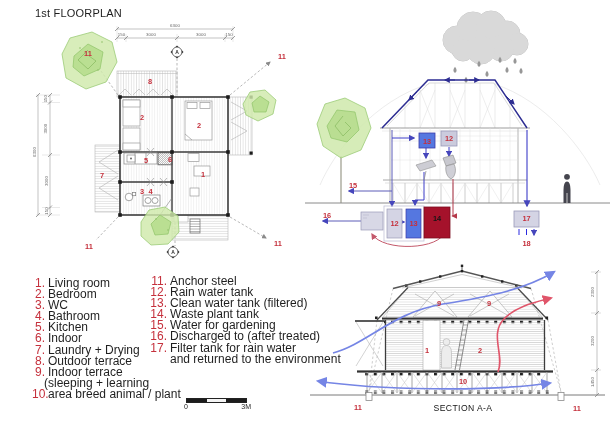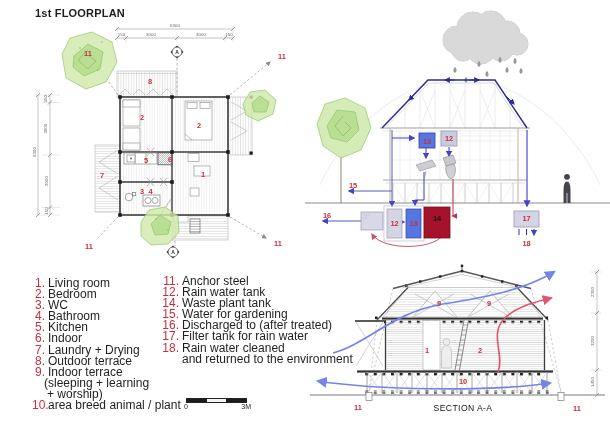--- a/index.html
+++ b/index.html
@@ -1,30 +1,30 @@
 <!DOCTYPE html>
 <html><head>
 <meta charset="utf-8">
 <style>
   html,body{margin:0;padding:0;background:#fff}
   #page{position:relative;width:610px;height:431px;background:#fff;overflow:hidden;
         font-family:"Liberation Sans",sans-serif}
-  #title{position:absolute;left:35px;top:7px;font-size:11px;font-weight:bold;color:#1d1d1d;letter-spacing:.2px}
+  #title{position:absolute;left:35px;top:7px;font-size:11px;font-weight:normal;color:#1d1d1d;letter-spacing:.2px}
   .layer{position:absolute}
   svg text{font-family:"Liberation Sans",sans-serif}
   .rl{font-size:7.4px;font-weight:bold;fill:#c5303c;text-anchor:middle}
   .bl{font-size:7.4px;font-weight:bold;fill:#151515;text-anchor:middle}
   .dm{font-size:4.4px;fill:#686868;text-anchor:middle}
   .mk{font-size:5px;font-weight:bold;fill:#2a2a2a;text-anchor:middle}
   .st{font-size:8.6px;fill:#141414;text-anchor:middle;letter-spacing:.4px}
   .leg{position:absolute;font-size:12px;line-height:11.1px;color:#1f1f1f;white-space:nowrap}
   .leg .row{height:11.1px}
   .ln{display:inline-block;text-align:right;color:#c5303c;margin-right:3px}
   #leg1{left:32px;top:278px}
-  #leg2{left:162px;top:276px}
+  #leg2{left:150px;top:276px}
   #leg1 .ln{width:13px}
   #leg2 .ln{width:17px}
   .c1{padding-left:12px}.c2{padding-left:15px}.c3{padding-left:20px}
   .sbar{position:absolute;left:186px;top:398px;width:61px;height:14px}
   .sbar .bar{display:flex;height:3px;border:1px solid #222}
   .sg1{background:#1c1c1c;flex:1}.sg2{background:#f4f4f4;flex:1}.sg3{background:#1c1c1c;flex:1}
   .slab{position:absolute;top:5px;font-size:7px;color:#222}
   .s0{left:-2px}.s3{right:-4px}
 </style>
 </head>
@@ -457,32 +457,31 @@
     <div class="row"><span class="ln">1.</span><span>Living room</span></div>
     <div class="row"><span class="ln">2.</span><span>Bedroom</span></div>
     <div class="row"><span class="ln">3.</span><span>WC</span></div>
     <div class="row"><span class="ln">4.</span><span>Bathroom</span></div>
     <div class="row"><span class="ln">5.</span><span>Kitchen</span></div>
     <div class="row"><span class="ln">6.</span><span>Indoor</span></div>
     <div class="row"><span class="ln">7.</span><span>Laundry + Drying</span></div>
     <div class="row"><span class="ln">8.</span><span>Outdoor terrace</span></div>
     <div class="row"><span class="ln">9.</span><span>Indoor terrace</span></div>
     <div class="row c1"><span>(sleeping + learning</span></div>
-    <div class="row c2"><span>+ worship)</span></div>
     <div class="row"><span class="ln">10.</span><span>area breed animal / plant</span></div>
   </div>
 
   <div class="leg" id="leg2">
     <div class="row"><span class="ln">11.</span><span>Anchor steel</span></div>
     <div class="row"><span class="ln">12.</span><span>Rain water tank</span></div>
+    <div class="row"><span class="ln">13.</span><span>Clean water tank (filtered)</span></div>
     <div class="row"><span class="ln">14.</span><span>Waste plant tank</span></div>
     <div class="row"><span class="ln">15.</span><span>Water for gardening</span></div>
     <div class="row"><span class="ln">16.</span><span>Discharged to (after treated)</span></div>
     <div class="row"><span class="ln">17.</span><span>Filter tank for rain water</span></div>
-    <div class="row"><span class="ln">18.</span><span>Rain water cleaned</span></div>
     <div class="row c3"><span>and returned to the environment</span></div>
   </div>
 
   <div class="sbar">
     <div class="bar">
       <div class="sg1"></div>
         <div class="sg2"></div>
         <div class="sg3"></div>
     </div>
     <span class="slab s0">0</span>

